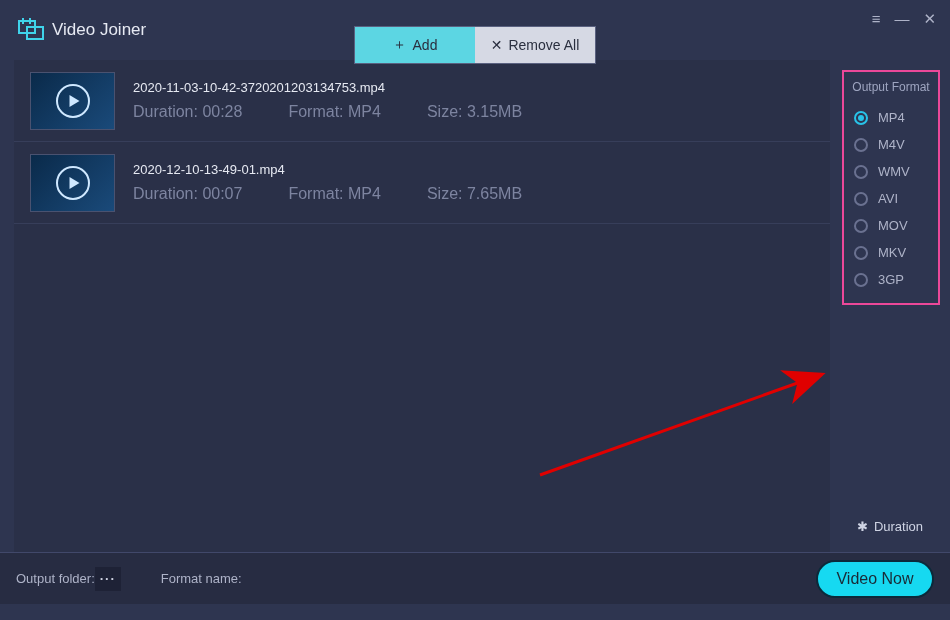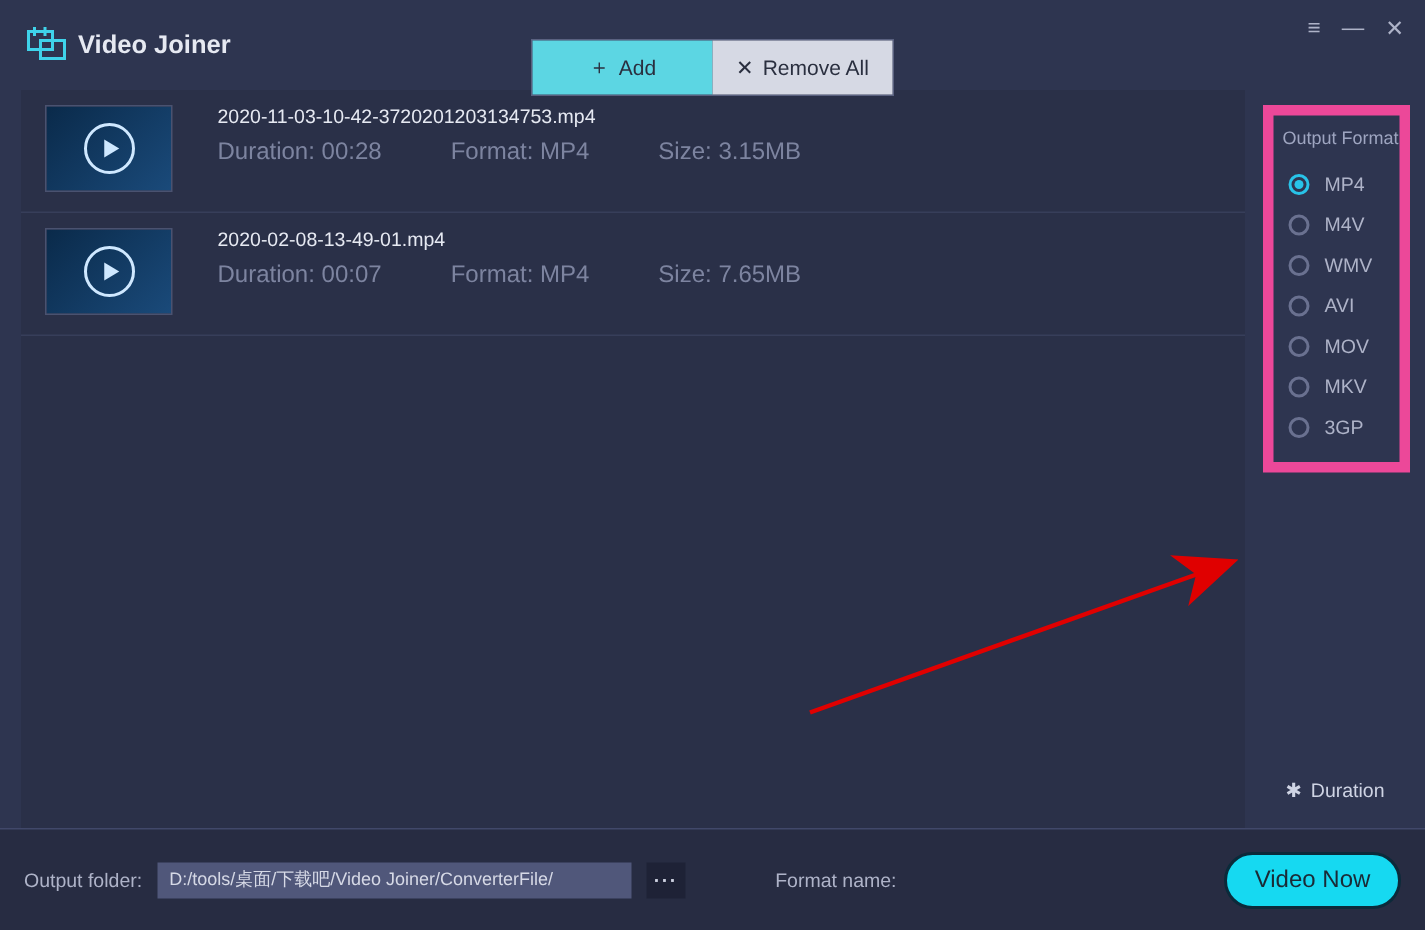--- a/index.html
+++ b/index.html
@@ -14,21 +14,21 @@
   }
   
   .header {
     height: 60px;
     display: flex;
     align-items: center;
     padding: 0 14px 0 18px;
     position: relative;
   }
   .app-logo { display: flex; align-items: center; gap: 8px; }
-  .app-title { color: #e6e9f2; font-size: 17px; font-weight: 700; }
+  .app-title { color: #e6e9f2; font-size: 17px; font-weight: 400; }
   .toolbar {
     position: absolute; left: 50%; top: 26px;
     transform: translateX(-50%);
     display: flex; border: 1px solid #5a6180;
   }
   .tbtn {
     width: 120px; height: 36px;
     display: flex; align-items: center; justify-content: center;
     gap: 6px; font-size: 14px; cursor: pointer;
     color: #2a2f3f;
@@ -48,21 +48,21 @@
     height: 492px;
     padding: 0 0 0 14px;
   }
   .file-list {
     flex: 1;
     background: #2a3048;
     display: flex; flex-direction: column;
     height: 100%;
   }
   .file-item {
-    display: flex; align-items: flex-start; gap: 30px;
+    display: flex; align-items: center; gap: 18px;
     height: 82px;
     padding: 10px 16px;
     border-bottom: 1px solid #373e5a;
   }
   .thumb {
     width: 85px; height: 58px;
     background: linear-gradient(135deg,#0a2a4a,#1a4a7a);
     position: relative; flex: none;
     border: 1px solid #4a5270;
   }
@@ -85,21 +85,21 @@
   .file-sub span { white-space: nowrap; }
 
   
   .sidebar {
     width: 120px; height: 100%;
     padding: 10px 10px 10px 12px;
     display:flex; flex-direction:column;
     position: relative;
   }
   .fmt-panel {
-    border: 7px solid #ec4899;
+    border: 2px solid #ec4899;
     padding: 8px 6px 10px 6px;
   }
   .fmt-title { color:#9ea5c0; font-size:12px; margin-bottom:10px; text-align:center; white-space:nowrap; }
   .fmt-opt {
     display:flex; align-items:center; gap:10px;
     padding: 6px 4px; cursor:pointer;
     color:#aeb3c8; font-size:13px;
   }
   .radio {
     width:14px; height:14px; border:2px solid #6a7190; border-radius:50%;
@@ -108,25 +108,25 @@
   .radio.on { border-color:#28c3e8; }
   .radio.on::after { content:""; width:6px; height:6px; background:#28c3e8; border-radius:50%; }
   .settings-link {
     position:absolute; bottom:18px; left:0; right:0;
     display:flex; align-items:center; justify-content:center; gap:6px;
     color:#cfd4e4; font-size:13px; cursor:pointer;
   }
 
   
   .footer {
-    height: 68px;
+    height: 52px;
     background:#272c42;
     border-top:1px solid #41486a;
     display:flex; align-items:center;
-    padding: 0 16px; gap: 10px;
+    padding: 0 16px; 
   }
   .fld-label { color:#aeb3c8; font-size:13px; }
   .fld-input {
     background:#50577a; border:none; height:24px;
     color:#d6d9e6; font-size:12px; padding:0 8px;
   }
   .folder-in { width: 316px; }
   .more-btn {
     width:26px; height:24px; background:#1e2236;
     color:#cfd3e2; display:flex; align-items:center; justify-content:center;
@@ -194,21 +194,21 @@
           <span><span>Size:</span> <span>3.15MB</span></span>
         </div>
       </div>
     </div>
 
     <div class="file-item">
       <div class="thumb">
           <div class="play-tri"></div>
         </div>
       <div class="file-meta">
-        <div class="file-name">2020-02-08-13-49-01.mp4</div>
+        <div class="file-name">2020-12-10-13-49-01.mp4</div>
         <div class="file-sub">
           <span><span>Duration:</span> <span>00:07</span></span>
           <span><span>Format:</span> <span>MP4</span></span>
           <span><span>Size:</span> <span>7.65MB</span></span>
         </div>
       </div>
     </div>
 
   </div>
 
@@ -246,21 +246,20 @@
     </div>
     <div class="settings-link">
       <span>✱</span>
       <span>Duration</span>
     </div>
   </div>
 </div>
 
 <div class="footer">
   <span class="fld-label">Output folder:</span>
-  <input class="fld-input folder-in" value="D:/tools/桌面/下载吧/Video Joiner/ConverterFile/" style="">
   <div class="more-btn">···</div>
   <div style="width:40px"></div>
   <span class="fld-label">Format name:</span>
   <div class="join-btn">
     <span>Video Now</span>
   </div>
 </div>
 
 <svg class="anno-arrow" width="320" height="140">
   <defs>

